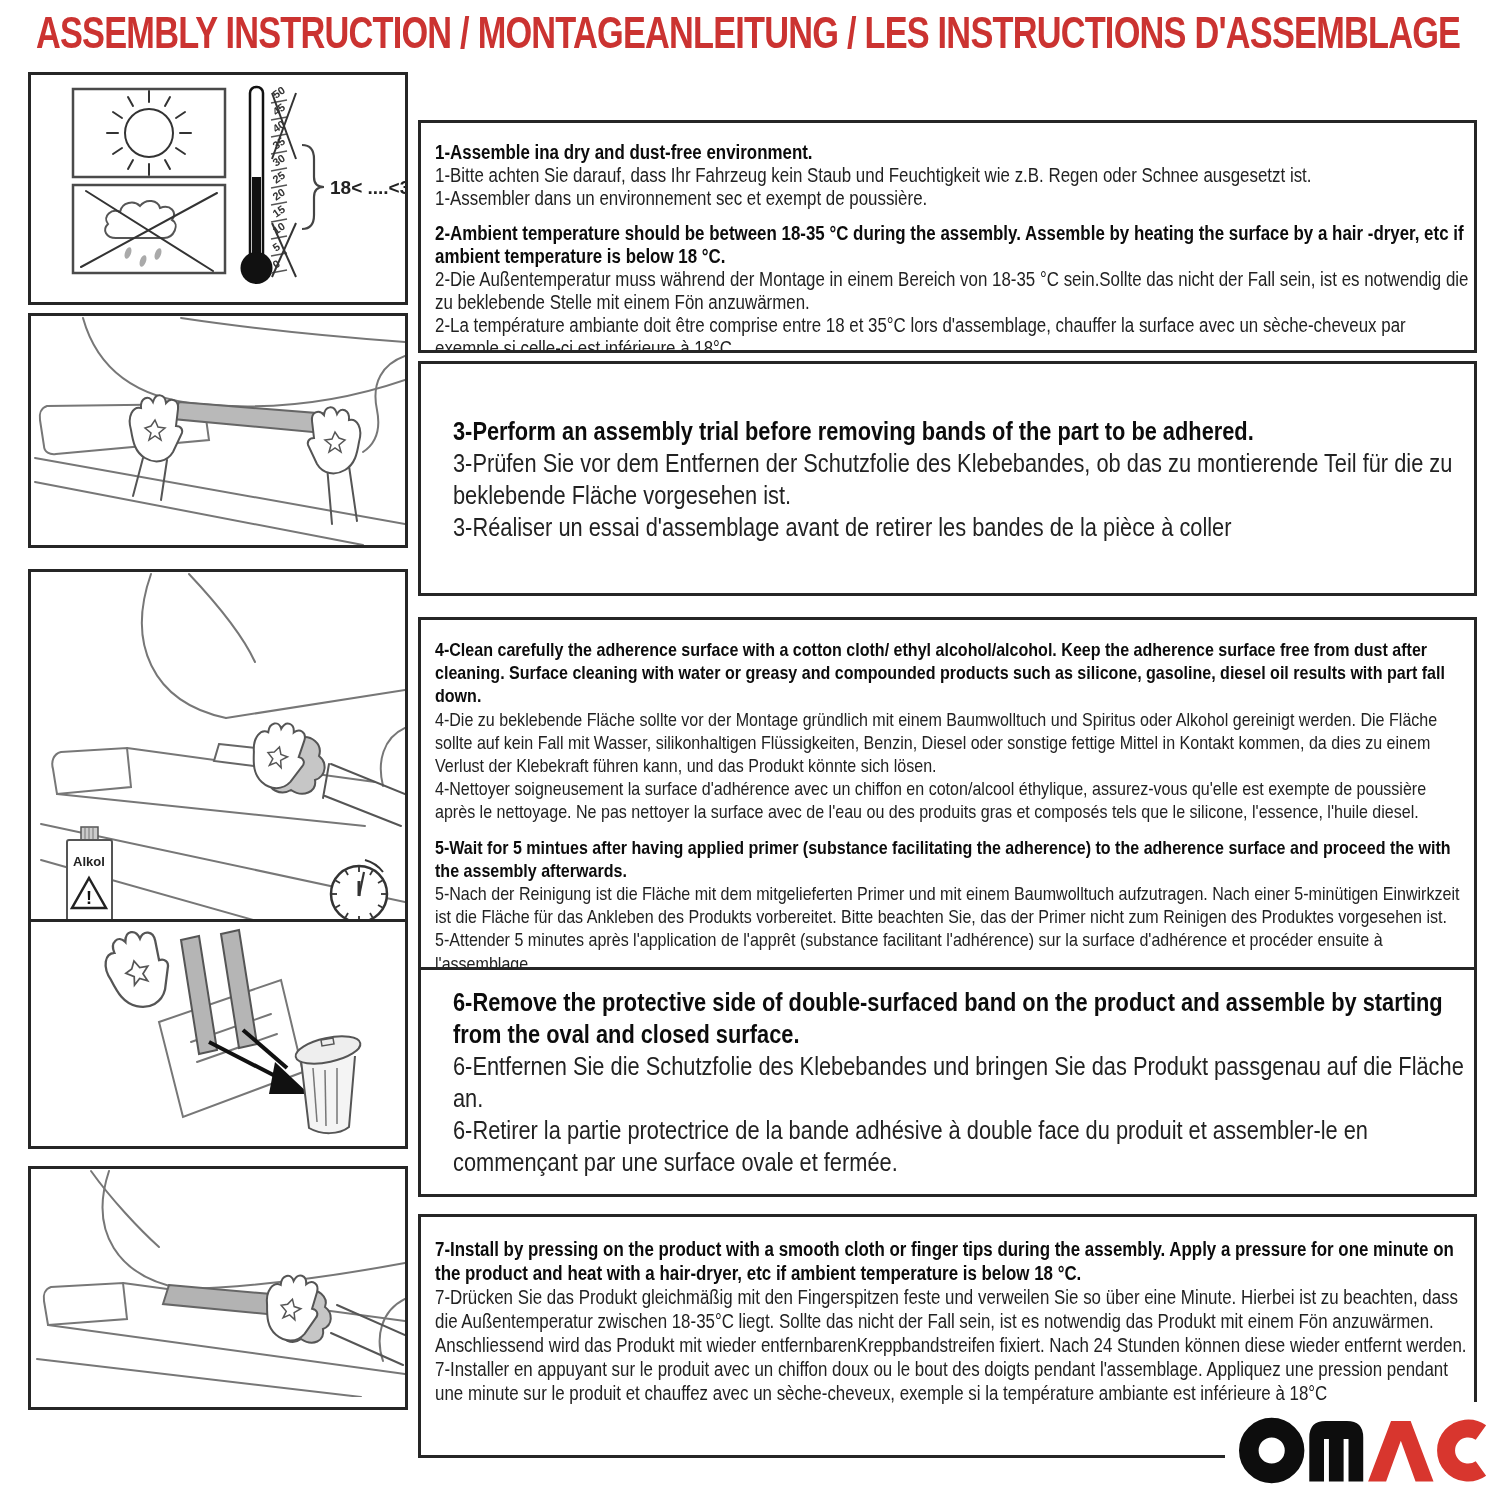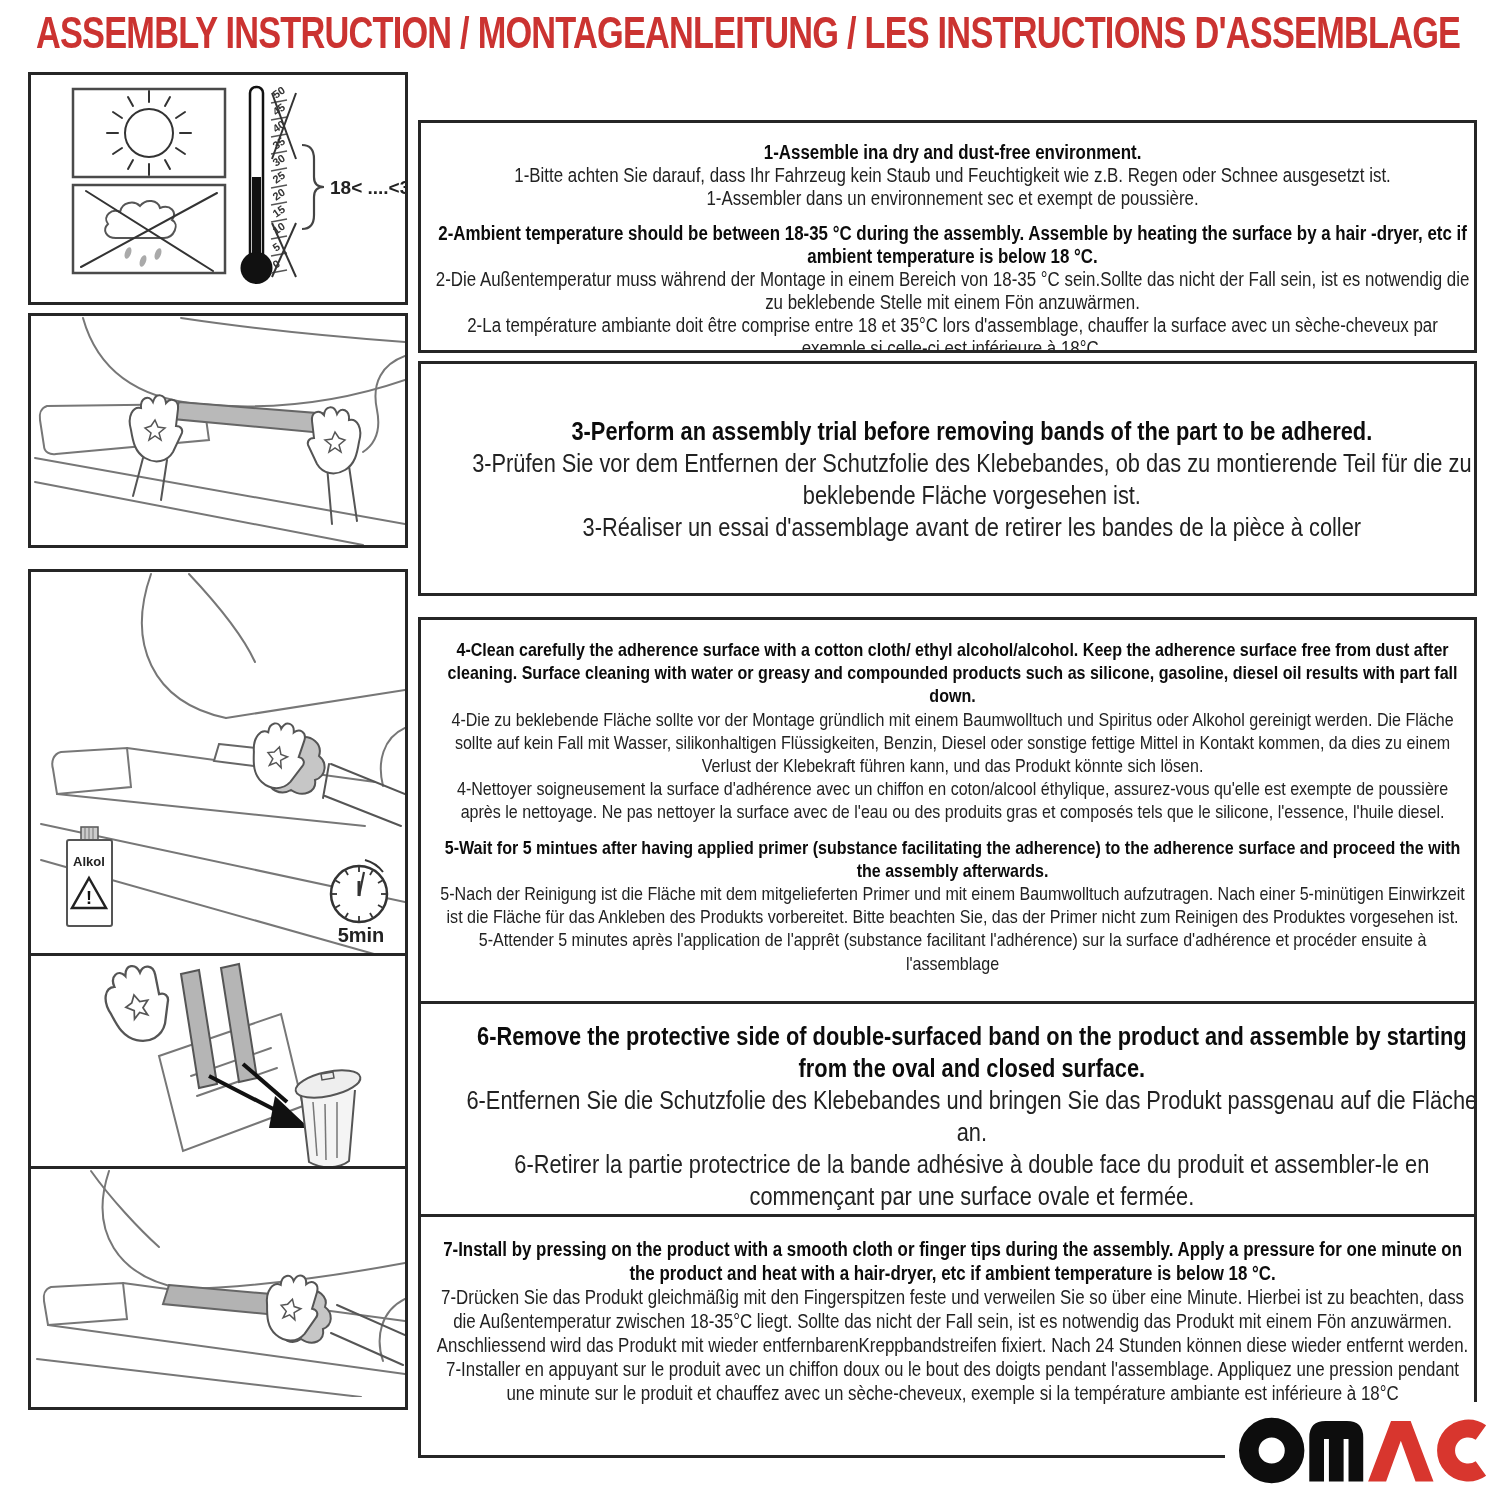--- a/index.html
+++ b/index.html
@@ -1,24 +1,24 @@
 <!DOCTYPE html>
 <html><head>
 <meta charset="utf-8">
 <style>
   html,body{margin:0;padding:0;background:#fff;}
   .page{position:relative;width:1500px;height:1500px;background:#fff;overflow:hidden;
-        font-family:"Liberation Sans", sans-serif;color:#1d1d1d;text-align:center;}
+        font-family:"Liberation Sans", sans-serif;color:#1d1d1d;}
   .title{position:absolute;left:36px;top:8px;font-size:44px;font-weight:bold;color:#cb3331;
          white-space:nowrap;letter-spacing:-1px;transform:scaleX(0.78);transform-origin:0 0;}
   .box{position:absolute;border:3px solid #262626;background:#fff;box-sizing:border-box;}
   .lbox{left:28px;width:380px;}
   .rbox{left:418px;width:1059px;padding:6px 14px;overflow:hidden;margin-top:48px;}
   .r1{top:72px;height:233px}.r2{top:313px;height:235px}.r3{top:569px;height:390px}
-  .r4{top:953px;height:230px}.r5{top:1166px;height:244px}
+  .r4{top:919px;height:230px}.r5{top:1166px;height:244px}
   .vcenter{display:flex;flex-direction:column;justify-content:center;padding-left:32px;}
   .tscale{width:1225px;transform:scaleX(0.845);transform-origin:0 0;}
   .tscale2{width:1190px;transform:scaleX(0.872);transform-origin:0 0;}
   p{margin:0;font-size:20px;line-height:24px;color:#222;}
   .r1 p{line-height:23px}
   .r3 p{font-size:19px;line-height:23.2px}
   .r2 p,.r4 p{font-size:25px;line-height:32px;}
   .r5 p{line-height:24px}
   .b{font-weight:bold;color:#0c0c0c;}
   .gap{margin-top:12px;}

